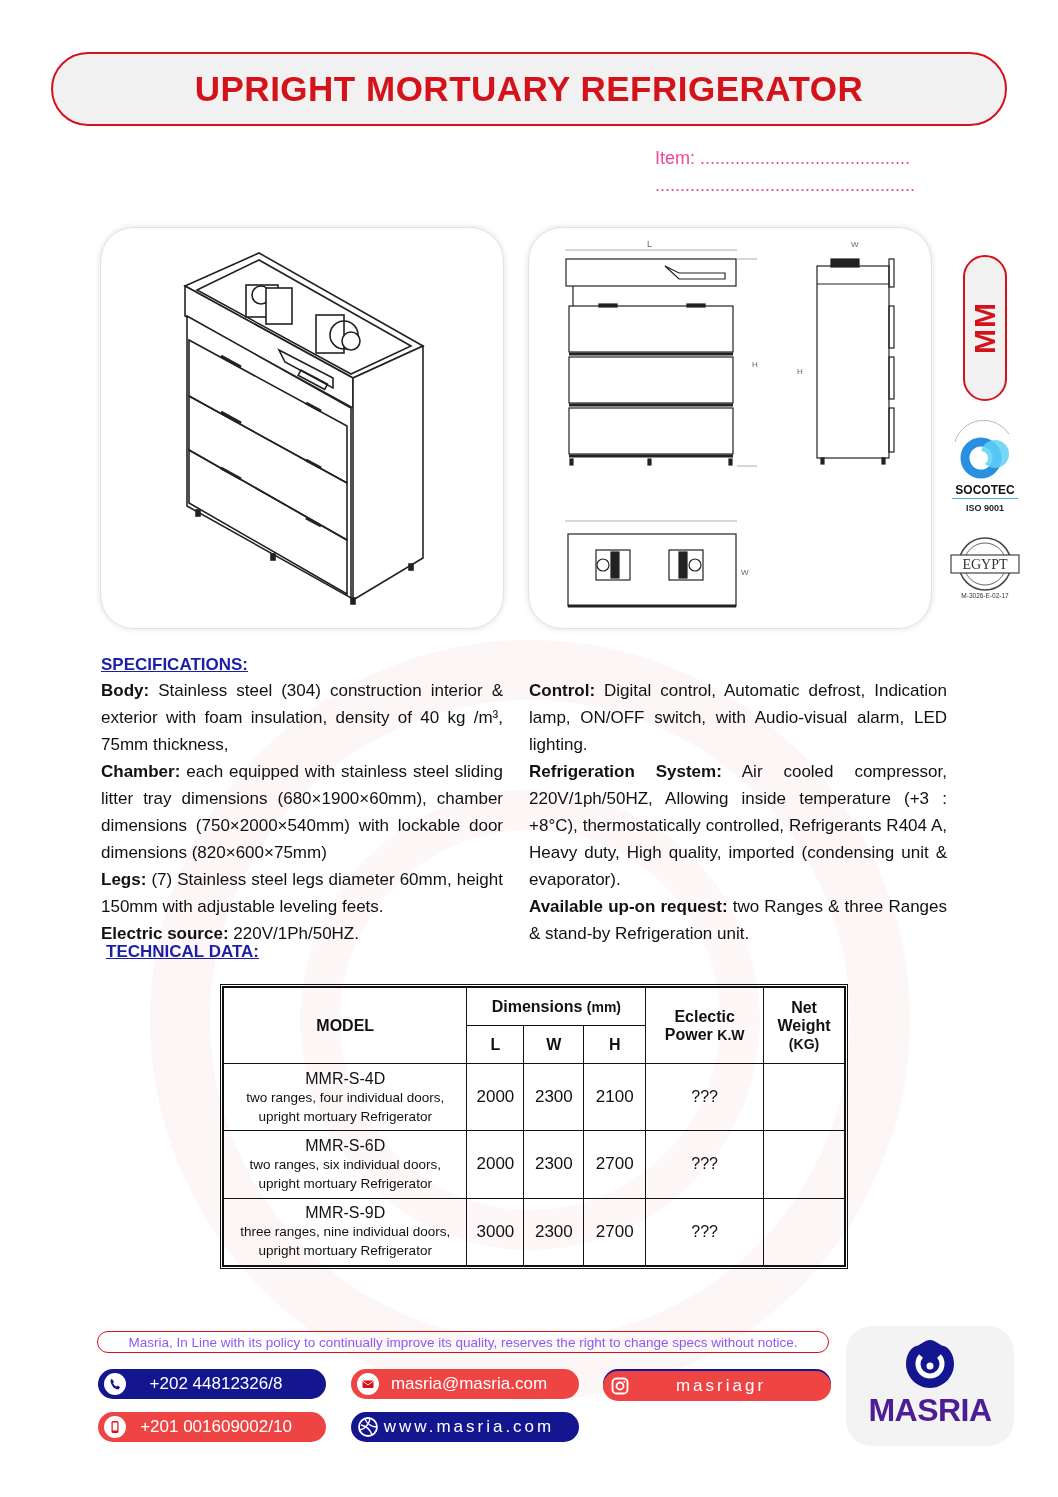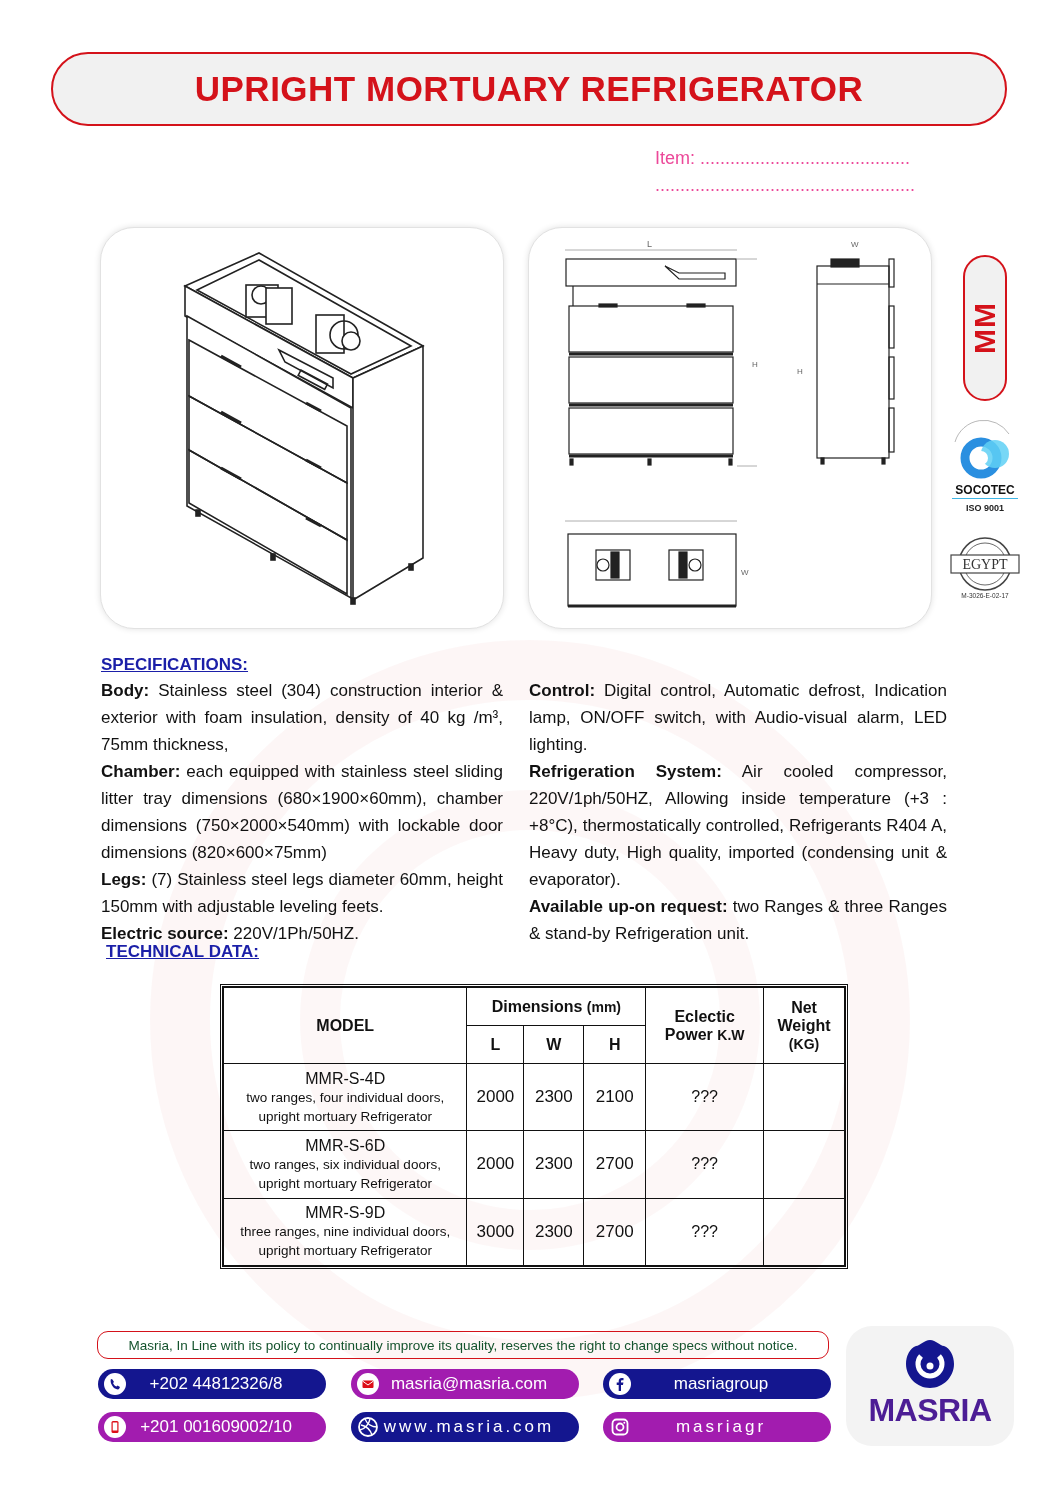--- a/index.html
+++ b/index.html
@@ -47,34 +47,34 @@
 
   .tech-table-wrap { position: absolute; left: 220px; top: 984px; width: 628px; height: 285px; border: 3px double #111; padding: 0; }
   table.tech { width: 100%; height: 100%; border-collapse: collapse; font-size: 16px; text-align: center; }
   table.tech th, table.tech td { border: 1.5px solid #111; }
   table.tech th { font-weight: bold; font-size: 16px; }
   table.tech th .small { font-size: 14px; font-weight: bold; }
   .model-name { font-size: 16px; display: block; line-height: 19px; }
   .model-desc { font-size: 13.5px; display: block; line-height: 19px; }
   td.num { font-size: 17px; }
 
-  .notice { position: absolute; left: 97px; top: 1331px; width: 732px; height: 28px; border: 1.5px solid #d4121a; border-radius: 11px;
-    font-size: 13.5px; color: #14532d; display: flex; align-items: center; justify-content: center; white-space: nowrap; }
+  .notice { position: absolute; left: 97px; top: 1331px; width: 732px; height: 22px; border: 1.5px solid #d4121a; border-radius: 11px;
+    font-size: 13.5px; color: #8b5cf6; display: flex; align-items: center; justify-content: center; white-space: nowrap; }
 
   .pill { position: absolute; height: 30px; border-radius: 15px; color: #fff; display: flex; align-items: center; font-size: 17px; }
   .pill .ico { width: 22px; height: 22px; margin-left: 6px; display: flex; align-items: center; justify-content: center; }
   .pill .txt { flex: 1; text-align: center; padding-right: 20px; }
   .blue { background: #14168f; }
-  .red { background: #a21caf; }
+  .red { background: #ef4444; }
   .p1 { left: 98px; top: 1369px; width: 228px; }
   .p2 { left: 98px; top: 1412px; width: 228px; }
   .p3 { left: 351px; top: 1369px; width: 228px; }
   .p4 { left: 351px; top: 1412px; width: 228px; }
   .p5 { left: 603px; top: 1369px; width: 228px; }
-  .p6 { left: 603px; top: 1412px; width: 228px; }
+  .p6 { left: 603px; top: 1371px; width: 228px; }
   .spaced { letter-spacing: 3px; }
 
   .logo-box { position: absolute; left: 846px; top: 1326px; width: 168px; height: 120px; border-radius: 26px; background: #f3f3f3; }
   .logo-box svg { position: absolute; left: 56px; top: 10px; }
   .logo-text { position: absolute; left: 0; top: 66px; width: 168px; text-align: center; color: #4c1d95; font-weight: bold; font-size: 32px; letter-spacing: -0.5px; font-family: "Liberation Sans", sans-serif; }
 </style>
 </head>
 <body>
 
 <div class="watermark"></div>

